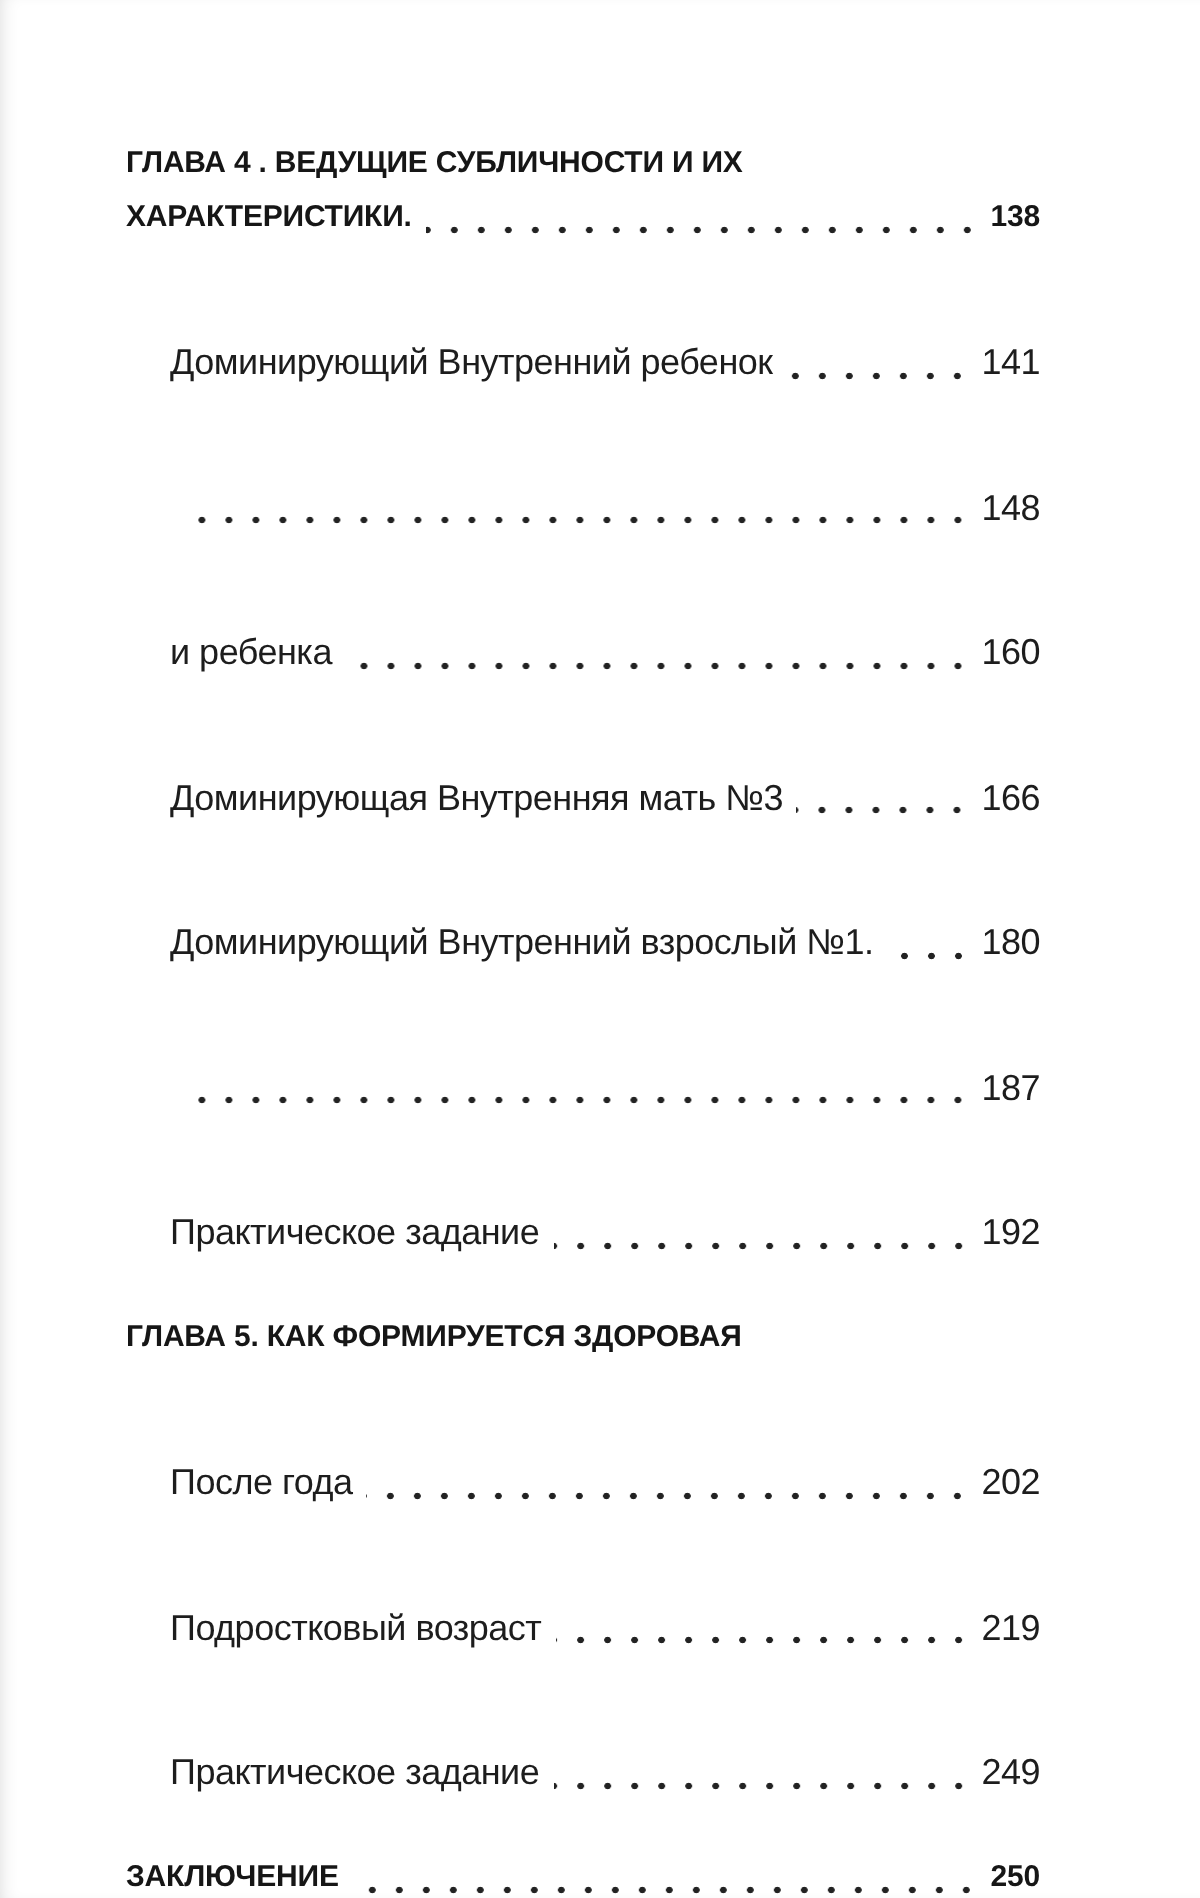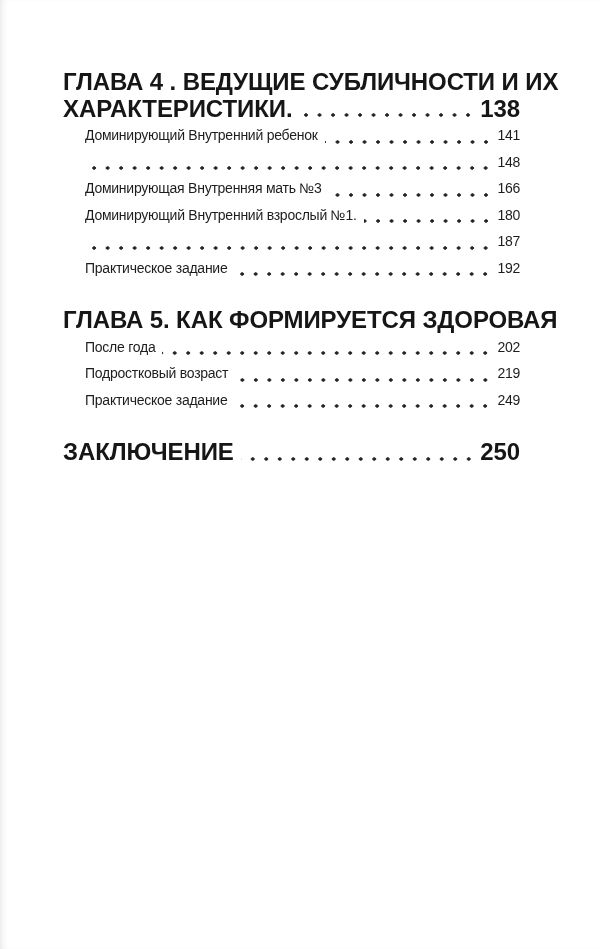--- a/index.html
+++ b/index.html
@@ -22,28 +22,29 @@
   }
   .row {
     display: flex;
     align-items: stretch;
     line-height: 26.5px;
     white-space: nowrap;
   }
   .row .label { flex: 0 0 auto; }
   .row.chapter {
     font-weight: 700;
-    font-size: 24px;
+    font-size: 15px;
     letter-spacing: -0.1px;
     color: #161616;
   }
   .row.item {
-    font-size: 14px;
+    font-size: 18px;
     letter-spacing: -0.25px;
     padding-left: 22px;
+    margin-top: 46px;
   }
   .leader {
     flex: 1 1 auto;
     min-width: 10px;
     margin: 0 3px 0 7px;
     background-image: radial-gradient(circle, #222222 1.5px, rgba(0,0,0,0) 1.8px);
     background-size: 13.5px 6px;
     background-repeat: repeat-x;
     background-position: right 2px bottom 4px;
   }
@@ -68,20 +69,25 @@
     <span class="label">Доминирующий Внутренний ребенок</span>
     <span class="leader"></span>
     <span class="pagenum">141</span>
   </div>
 
   <div class="row item">
     <span class="leader"></span>
     <span class="pagenum">148</span>
   </div>
 
+  <div class="row item">
+    <span class="label">и ребенка</span>
+    <span class="leader"></span>
+    <span class="pagenum">160</span>
+  </div>
 
   <div class="row item">
     <span class="label">Доминирующая Внутренняя мать №3</span>
     <span class="leader"></span>
     <span class="pagenum">166</span>
   </div>
 
 
   <div class="row item">
     <span class="label">Доминирующий Внутренний взрослый №1.</span>

